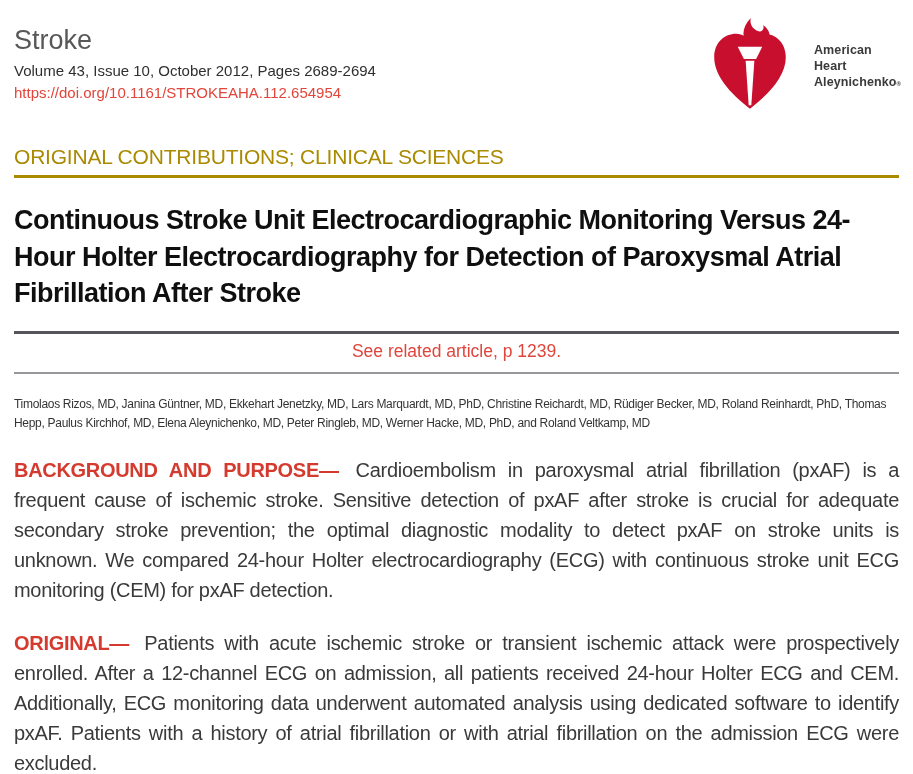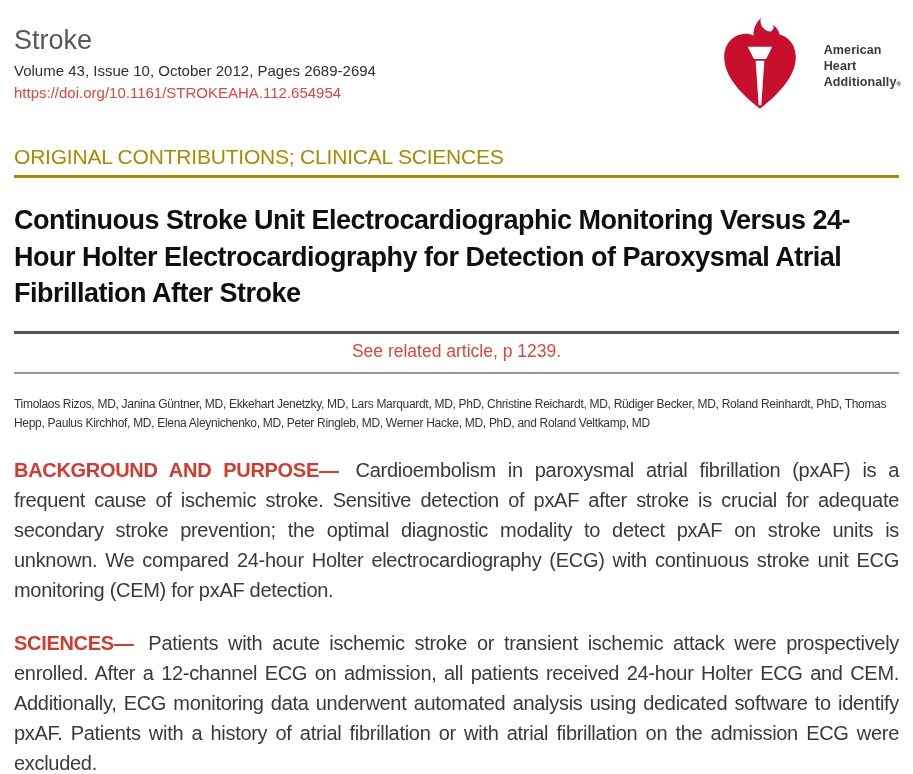--- a/index.html
+++ b/index.html
@@ -139,38 +139,38 @@
           <path fill="#c8102e" d="M50 104 C27 86 9 66 9 45 C9 28 21 18 34 18 C42 18 47 22 50 28 C53 22 58 18 66 18 C79 18 91 28 91 45 C91 66 73 86 50 104 Z"></path>
 
           <path fill="#ffffff" d="M36 33 L64 33 L57 47 L43 47 Z"></path>
 
           <path fill="#ffffff" d="M45 49 L55 49 L51.5 100 L48.5 100 Z"></path>
         </svg>
       </span>
       <span class="aha-text">
         <span>American</span><br>
         <span>Heart</span><br>
-        <span>Additionally</span><span class="aha-reg">®</span>
+        <span>Aleynichenko</span><span class="aha-reg">®</span>
       </span>
     </div>
   </div>
 
   <div class="section-banner">ORIGINAL CONTRIBUTIONS; CLINICAL SCIENCES</div>
 
   <h1 class="article-title">Continuous Stroke Unit Electrocardiographic Monitoring Versus 24-Hour Holter Electrocardiography for Detection of Paroxysmal Atrial Fibrillation After Stroke</h1>
 
   <div class="related-box">
     <a class="related-link" href="#">See related article, p 1239.</a>
   </div>
 
   <div class="authors">Timolaos Rizos, MD, Janina Güntner, MD, Ekkehart Jenetzky, MD, Lars Marquardt, MD, PhD, Christine Reichardt, MD, Rüdiger Becker, MD, Roland Reinhardt, PhD, Thomas Hepp, Paulus Kirchhof, MD, Elena Aleynichenko, MD, Peter Ringleb, MD, Werner Hacke, MD, PhD, and Roland Veltkamp, MD</div>
 
   <p class="abstract-para">
     <span class="abstract-heading">BACKGROUND AND PURPOSE—</span>
     <span>Cardioembolism in paroxysmal atrial fibrillation (pxAF) is a frequent cause of ischemic stroke. Sensitive detection of pxAF after stroke is crucial for adequate secondary stroke prevention; the optimal diagnostic modality to detect pxAF on stroke units is unknown. We compared 24-hour Holter electrocardiography (ECG) with continuous stroke unit ECG monitoring (CEM) for pxAF detection.</span>
   </p>
 
   <p class="abstract-para">
-    <span class="abstract-heading">SCIENCES—</span>
+    <span class="abstract-heading">ORIGINAL—</span>
     <span>Patients with acute ischemic stroke or transient ischemic attack were prospectively enrolled. After a 12-channel ECG on admission, all patients received 24-hour Holter ECG and CEM. Additionally, ECG monitoring data underwent automated analysis using dedicated software to identify pxAF. Patients with a history of atrial fibrillation or with atrial fibrillation on the admission ECG were excluded.</span>
   </p>
 
 </div>
 
 </body></html>

